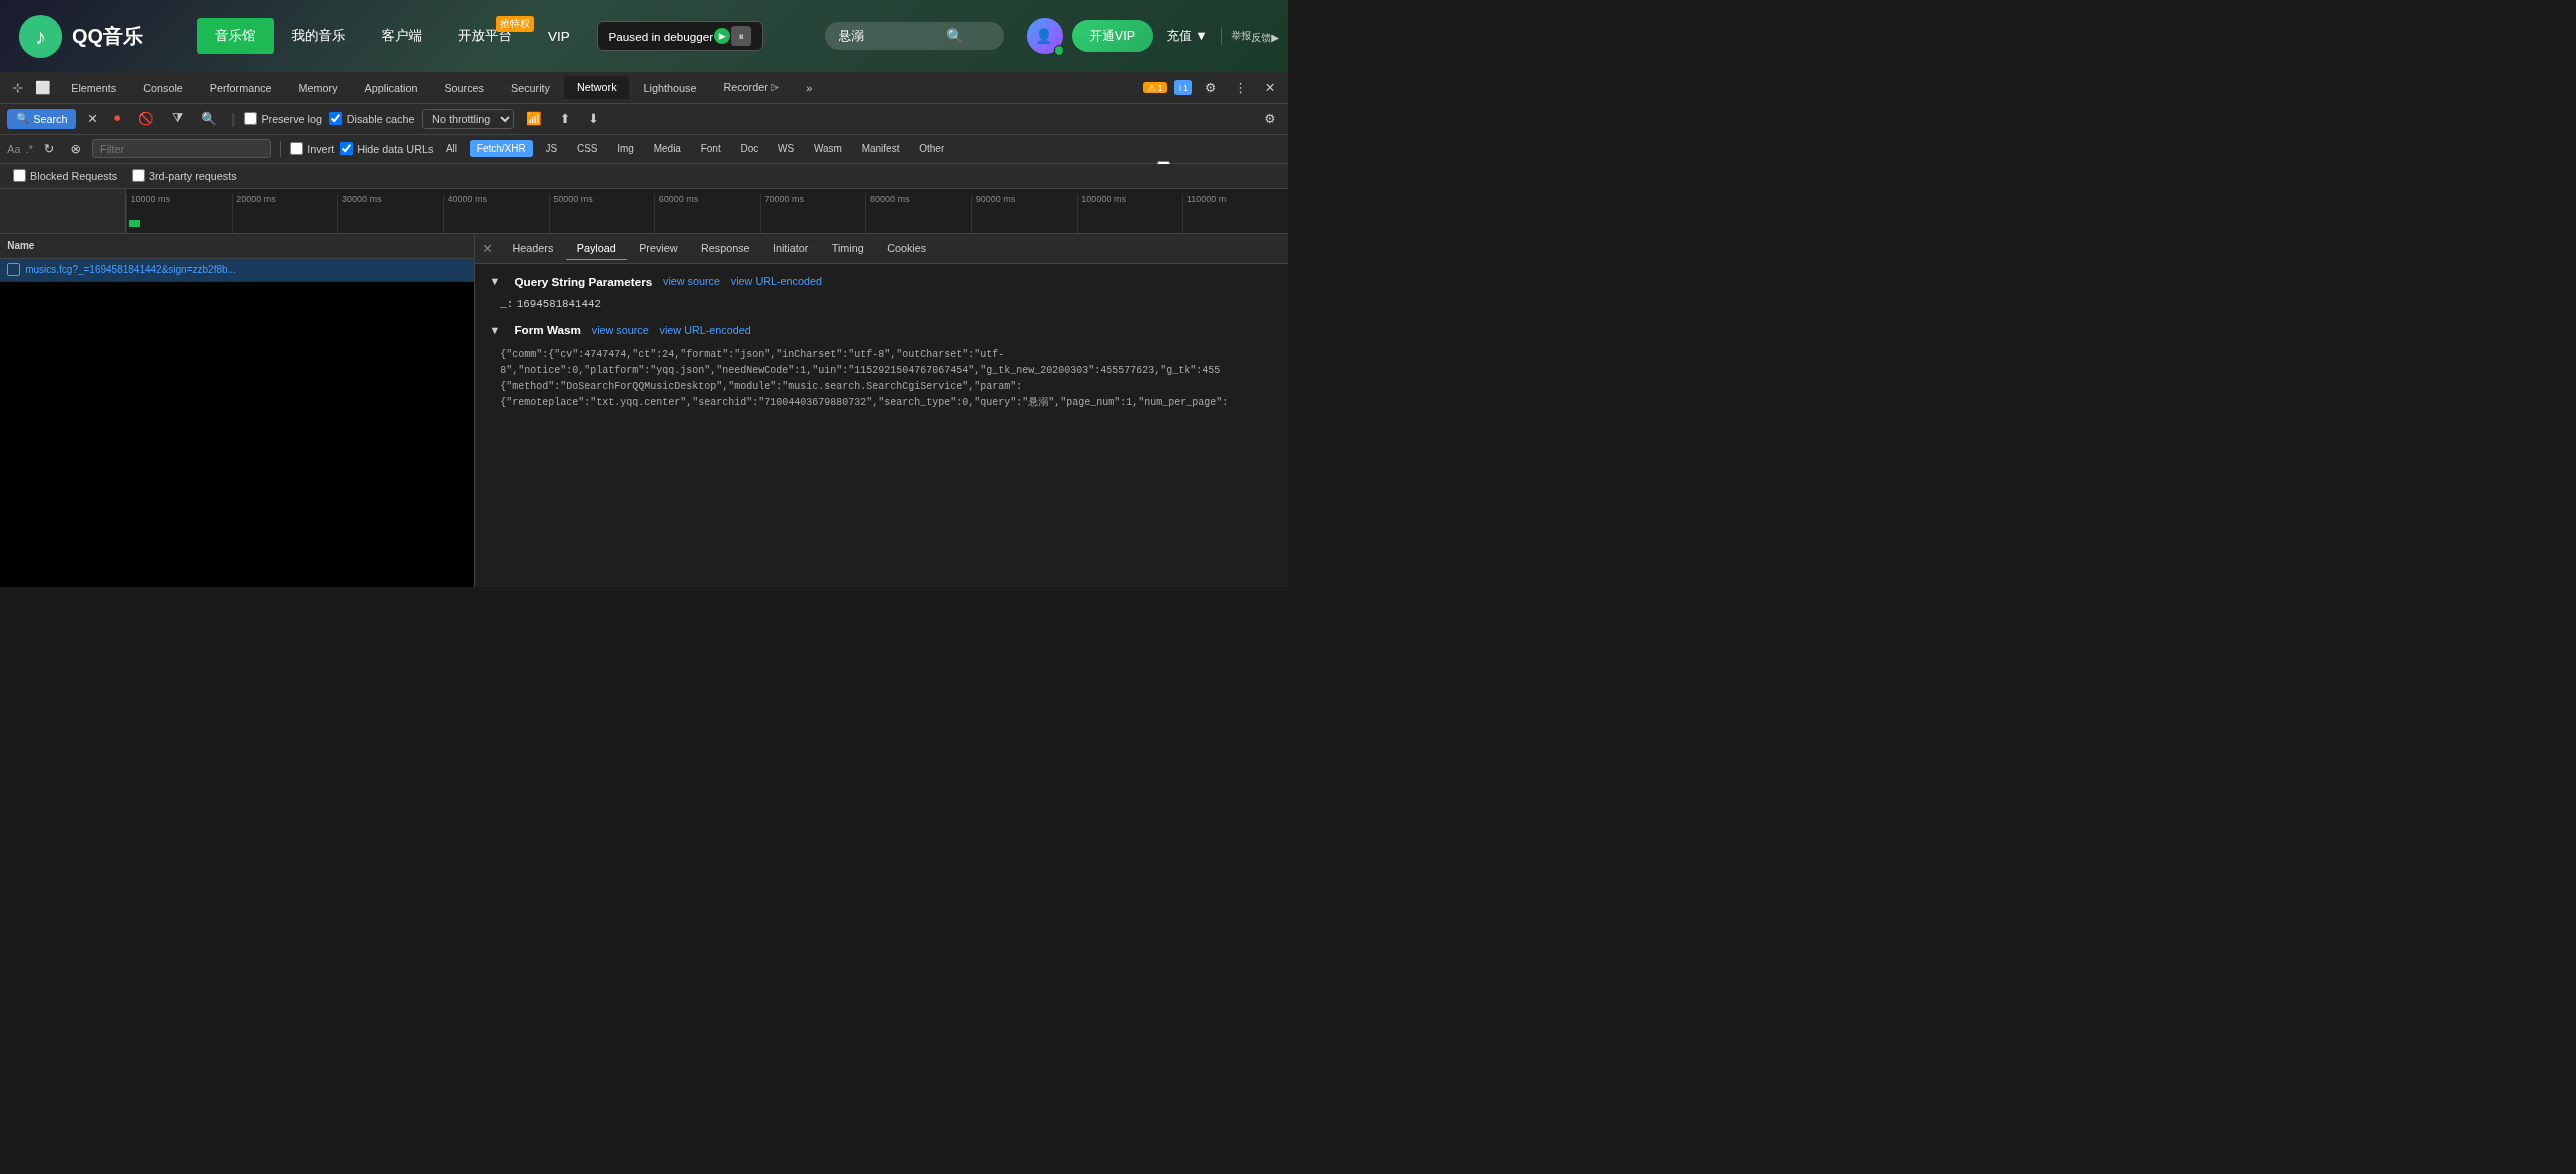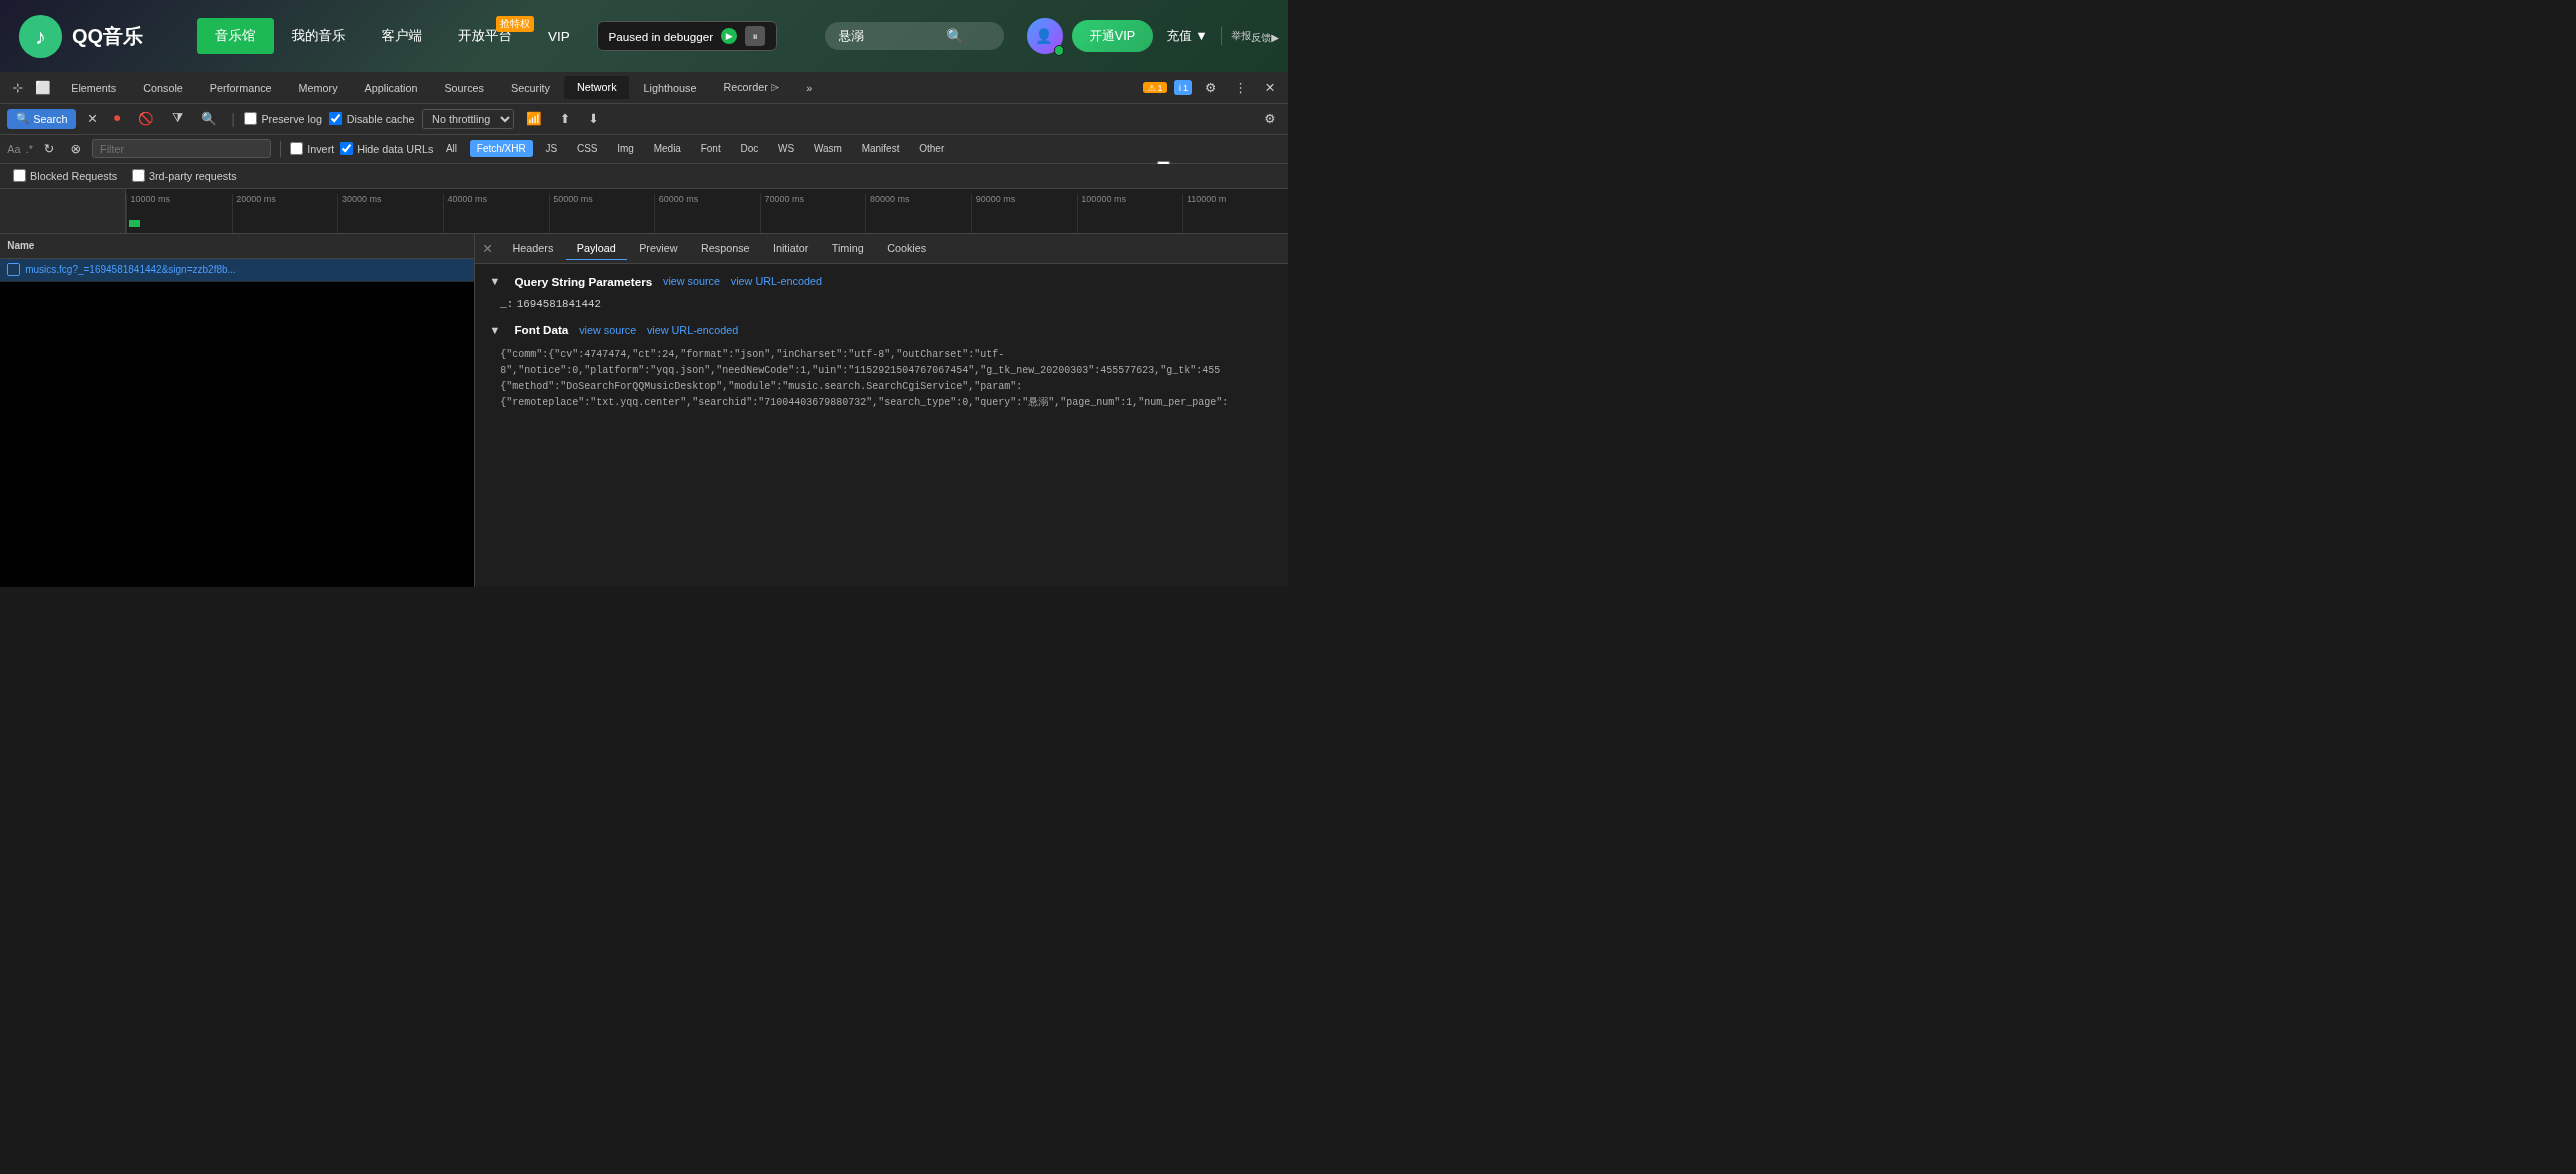--- a/index.html
+++ b/index.html
@@ -57,21 +57,21 @@
     }
     .qq-debugger-badge {
       background: #1a1a1a;
       color: #fff;
       border: 0.9px solid #555;
       border-radius: 6px;
       padding: 3.6px 10.8px;
       font-size: 11.7px;
       display: flex;
       align-items: center;
-      gap: 8px;
+      gap: 1px;
       margin: 0 9px;
     }
     .debugger-play-btn {
       width: 16px;
       height: 16px;
       background: #1db954;
       border-radius: 50%;
       display: flex;
       align-items: center;
       justify-content: center;
@@ -784,21 +784,21 @@
 
         <div class="param-row">
           <span class="param-key">_:</span>
           <span class="param-value">1694581841442</span>
         </div>
 
 
         <div class="form-data-section">
           <div class="section-header">
             <span class="section-triangle">▼</span>
-            <span class="section-title">Font Data</span>
+            <span class="section-title">Form Wasm</span>
             <a class="section-link">view source</a>
             <a class="section-link">view URL-encoded</a>
           </div>
           <div class="form-data-content">
             <div>{"comm":{"cv":4747474,"ct":24,"format":"json","inCharset":"utf-8","outCharset":"utf-</div>
             <div>8","notice":0,"platform":"yqq.json","needNewCode":1,"uin":"1152921504767067454","g_tk_new_20200303":455577623,"g_tk":455</div>
             <div>{"method":"DoSearchForQQMusicDesktop","module":"music.search.SearchCgiService","param":</div>
             <div>{"remoteplace":"txt.yqq.center","searchid":"71004403679880732","search_type":0,"query":"悬溺","page_num":1,"num_per_page":</div>
           </div>
         </div>

